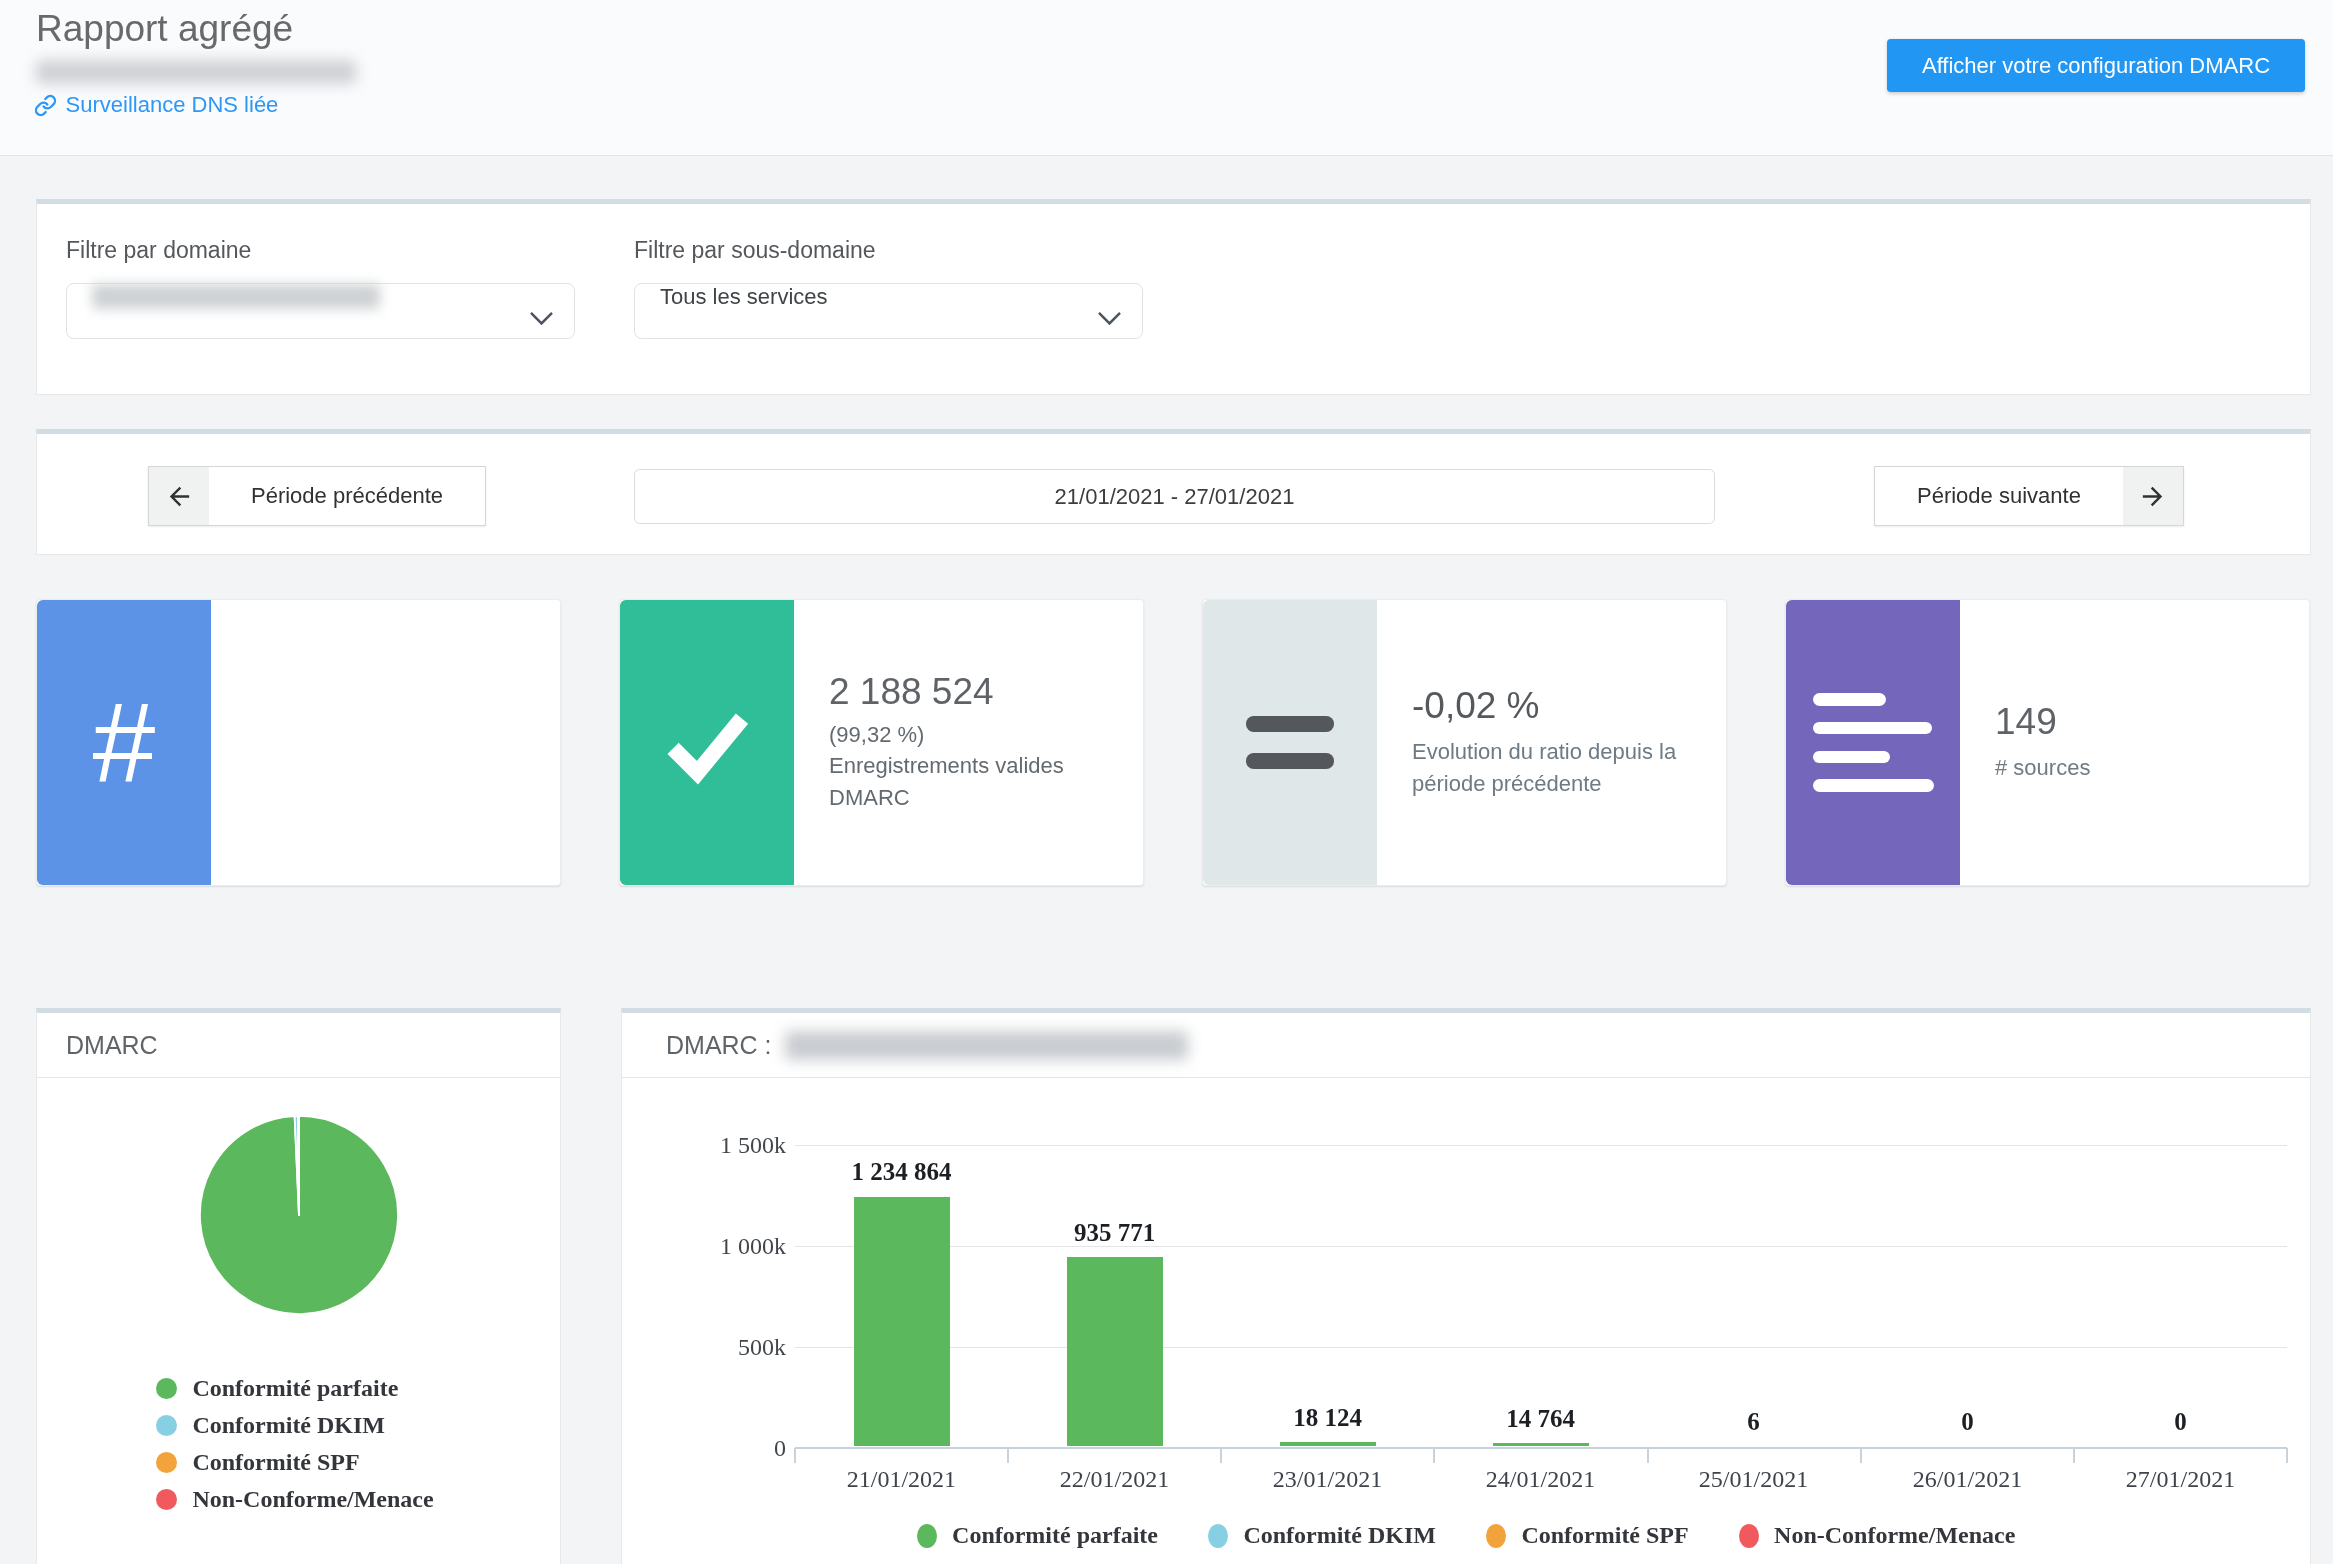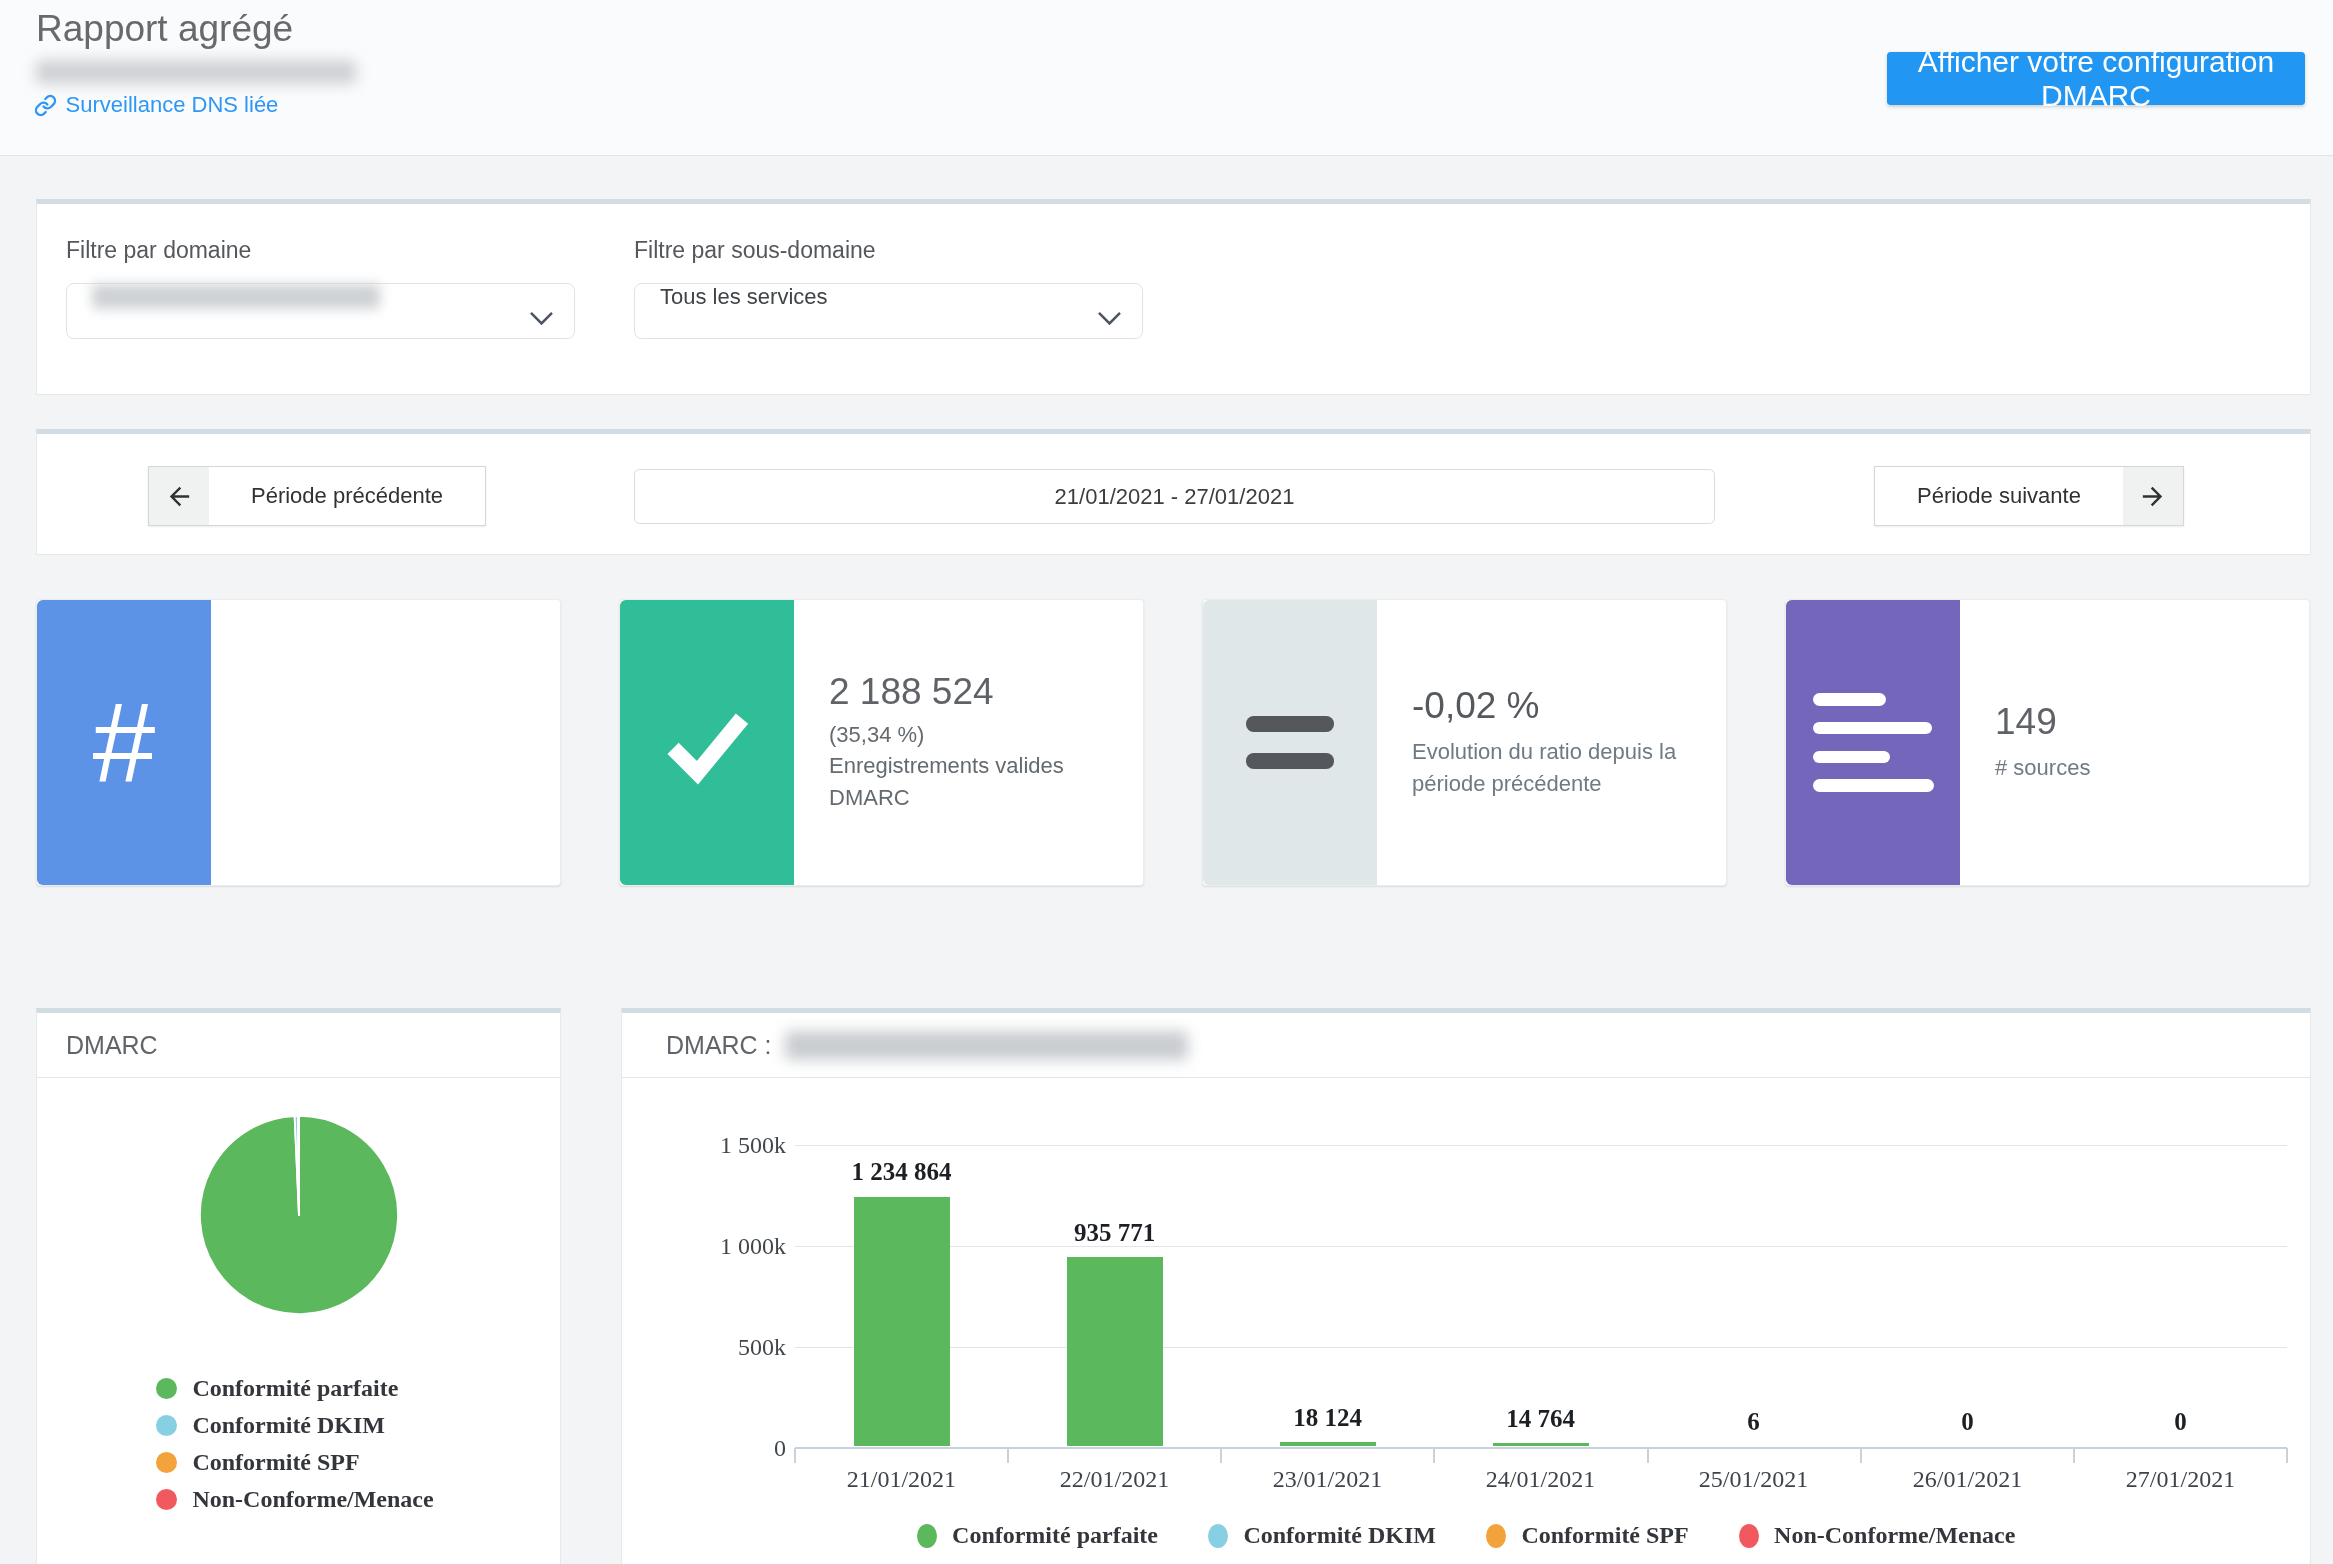--- a/index.html
+++ b/index.html
@@ -19,24 +19,24 @@
   }
   .page-title { position:absolute; left:36px; top:7.7px; font-size:37px; color:#67696b; font-weight:400; }
   .redacted { background:#c7cacd; filter:blur(6.7px); border-radius:3.8px; opacity:.85; }
   .subtitle-redacted { position:absolute; left:36px; top:60px; width:320px; height:24px; }
   .dns-link {
     position:absolute; left:34px; top:92px; display:flex; align-items:center; gap:8.6px;
     color:#2e97f5; font-size:22px; cursor:pointer; text-decoration:none;
   }
   .config-btn {
     position:absolute; left:1887px; top:39px; width:418px; height:53px;
-    background:#2196f3; color:#fff; font-size:30px; font-family:"Liberation Sans",sans-serif;
+    background:#2196f3; color:#fff; font-size:22px; font-family:"Liberation Sans",sans-serif;
     border:none; border-radius:3.8px; cursor:pointer;
     box-shadow:0 1.9px 3.8px rgba(0,0,0,.18);
-    display:flex; align-items:center; justify-content:center;margin-top:13px;
+    display:flex; align-items:center; justify-content:center;
   }
 
   
   .panel {
     position:absolute; background:#fff;
     border:1px solid #e6e8ea; border-top:5.8px solid #d2dce3;
   }
   .panel-header {
     height:65px; border-bottom:1px solid #e3e5e7;
     display:flex; align-items:center; padding-left:29px;
@@ -194,21 +194,21 @@
 </div>
 
 <div class="stat-card" style="left:619px;">
   <div class="stat-icon" style="background: rgb(47, 190, 151);">
     <svg width="106" height="106" viewBox="0 0 100 100" fill="none" stroke="#ffffff" stroke-width="15">
       <path d="M18 55 L41 78 L83 27"></path>
     </svg>
   </div>
   <div class="stat-body" style="max-width:327px;">
     <div class="stat-value">2 188 524</div>
-    <div class="stat-sub">(35,34 %)</div>
+    <div class="stat-sub">(99,32 %)</div>
     <div class="stat-label" style="margin-top:1.9px; color:#636a70;">Enregistrements valides DMARC</div>
   </div>
 </div>
 
 <div class="stat-card" style="left:1202px;">
   <div class="stat-icon" style="background: rgb(223, 231, 233);">
     <span class="equals-icon">
         <span></span>
         <span></span>
       </span>

